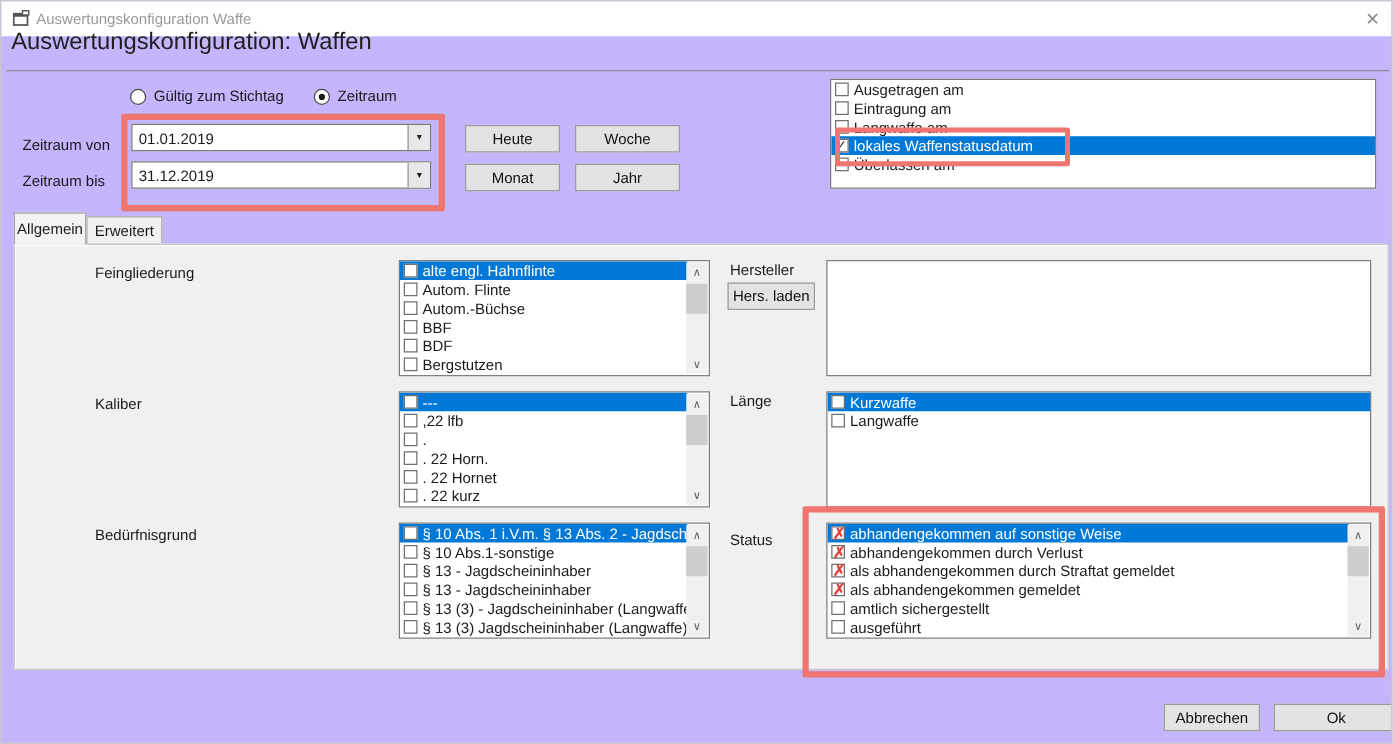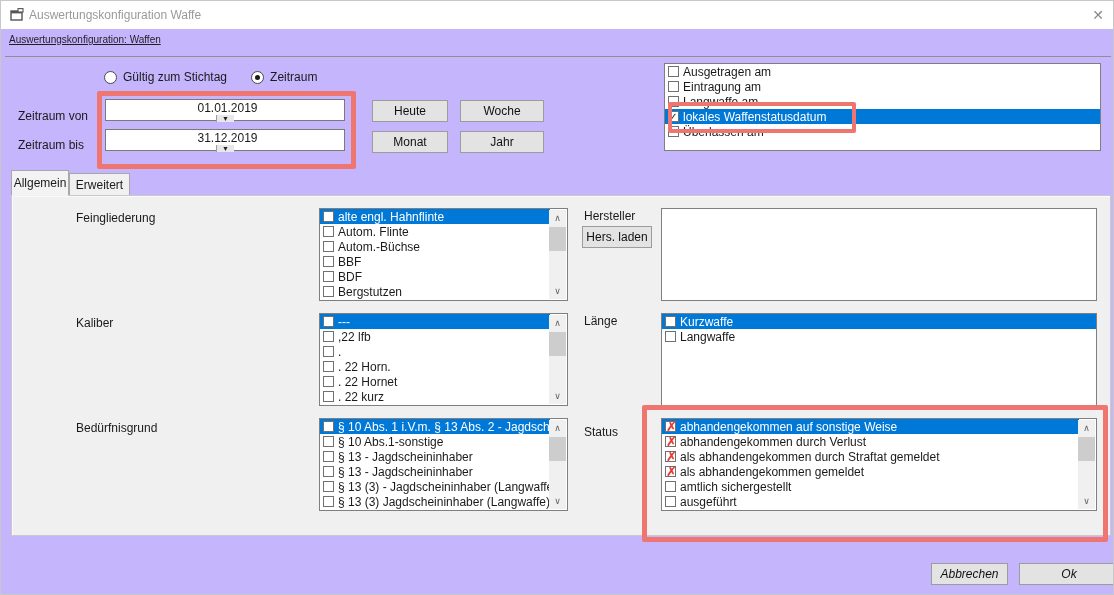--- a/index.html
+++ b/index.html
@@ -14,34 +14,34 @@
   .abs{position:absolute;}
 
   
   .titlebar{left:0;top:0;width:1114px;height:28px;background:#ffffff;}
   .titlebar .title{position:absolute;left:28px;top:7px;color:#9a9a9a;font-size:12px;}
   .app-icon{position:absolute;left:9px;top:7px;width:14px;height:13px;}
   .close-btn{position:absolute;left:1086px;top:4px;width:22px;height:20px;color:#8a8a8a;
     font-size:14px;text-align:center;line-height:20px;cursor:pointer;}
 
   
-  .page-title{left:8px;top:33px;font-size:10px;color:#1f1f1f;text-decoration:underline;}
+  .page-title{left:8px;top:22px;font-size:19px;color:#1f1f1f;}
   .header-rule{left:4px;top:55px;width:1106px;height:0;border-top:1px solid #8f8f8f;}
 
   
   .radio-row{left:103px;top:69px;height:14px;display:flex;align-items:center;gap:6px;}
   .radio{display:inline-block;width:13px;height:13px;border:1px solid #4a4a4a;border-radius:50%;
     background:#fff;position:relative;}
   .radio.sel::after{content:'';position:absolute;left:3px;top:3px;width:5px;height:5px;
     border-radius:50%;background:#1a1a1a;}
   .radio-label{margin-right:18px;}
 
   
   .field-label{color:#1a1a1a;}
-  .combo{background:#fff;border:1px solid #7a7a7a;display:flex;align-items:center;flex-direction:column;}
+  .combo{background:#fff;border:1px solid #7a7a7a;display:flex;align-items:center;}
   .combo-text{flex:1;padding-left:5px;padding-top:1px;}
   .combo-btn{width:18px;height:100%;background:#e8e8e8;border-left:1px solid #9c9c9c;
     display:flex;align-items:center;justify-content:center;font-size:7px;color:#222;}
 
   
   .btn{background:#e3e3e3;border:1px solid #9c9c9c;display:flex;align-items:center;
     justify-content:center;color:#111;cursor:pointer;}
 
   
   .listbox{background:#fff;border:1px solid #7f7f7f;overflow:hidden;}
@@ -67,21 +67,21 @@
   
   .tab{border:1px solid #a8a8a8;display:flex;align-items:center;justify-content:center;
     background:#f0f0f0;cursor:pointer;text-align:center;}
   .tab.active{border-bottom:1px solid #f0f0f0;background:#f3f3f3;z-index:3;}
   .tab-page{border:1px solid #c9c9c9;background:#f0f0f0;box-shadow:inset 1px 1px 0 #fafafa;}
 
   
   .annot{border:5px solid var(--red);border-radius:2px;pointer-events:none;z-index:10;}
   .annot.thin{border-width:4px;}
 
-  .footer-btn{height:22px;font-style:italic;}
+  .footer-btn{height:22px;}
 </style>
 </head>
 <body>
 
 <div id="app">
 
   <div class="abs titlebar">
     <svg class="app-icon" viewBox="0 0 14 13">
       <rect x="1" y="3" width="11" height="9" fill="none" stroke="#555" stroke-width="1.4"></rect>
       <rect x="1" y="3" width="11" height="2.4" fill="#555"></rect>

